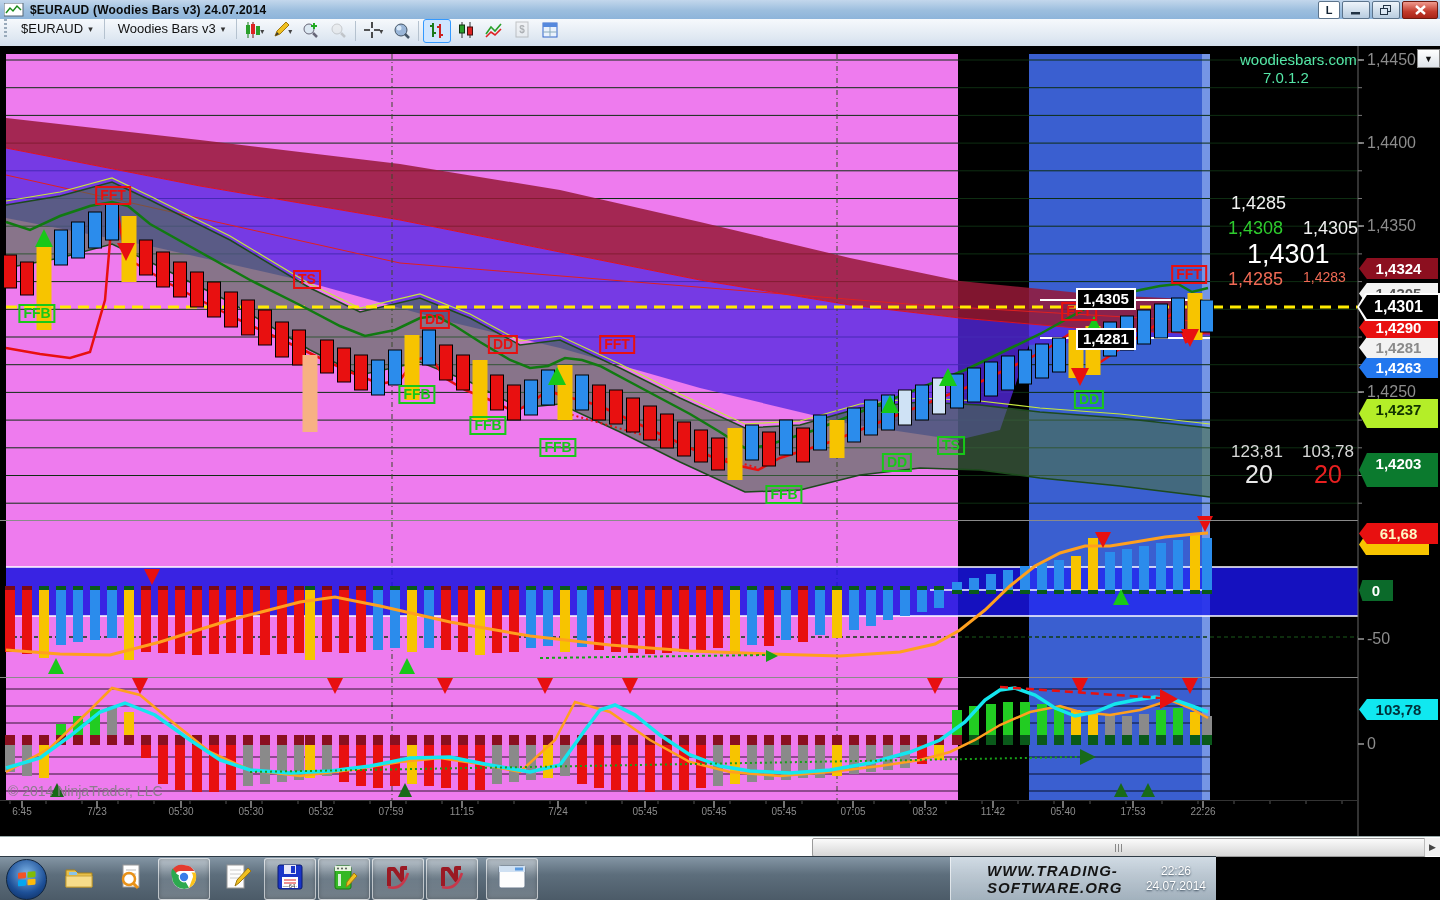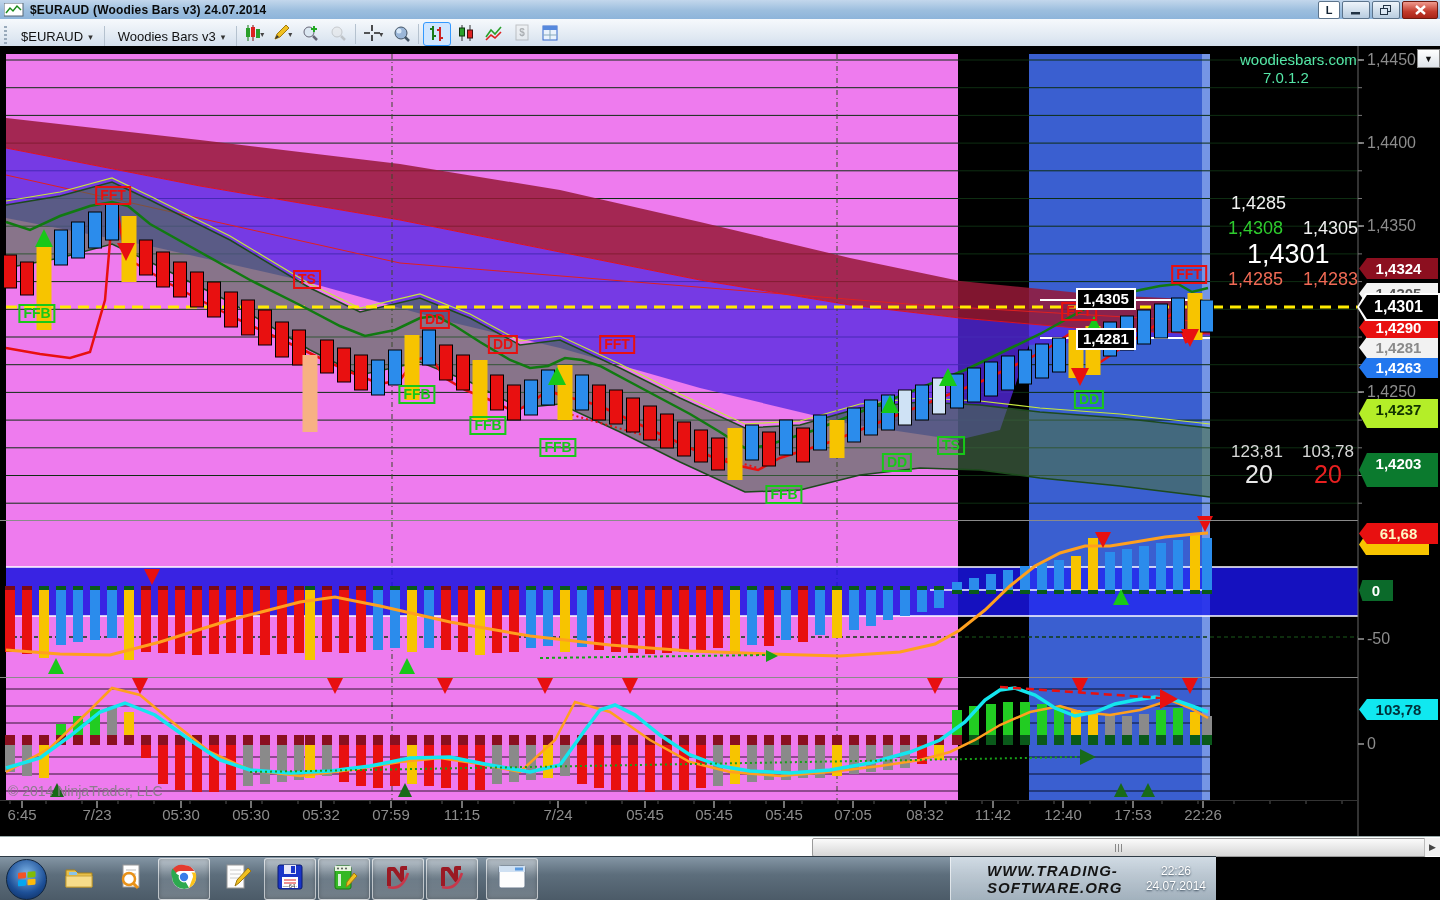--- a/index.html
+++ b/index.html
@@ -13,34 +13,34 @@
   .titlebar .title{font-size:12px;font-weight:bold;color:#0a0a0a;letter-spacing:.2px;}
   .winbtns{position:absolute;right:2px;top:1px;display:flex;gap:2px;}
   .wbtn{height:16px;border-radius:2px;border:1px solid #5c748c;display:flex;align-items:center;justify-content:center;
         font-size:11px;font-weight:bold;color:#123;}
   .wbtn.l{width:20px;background:#fff;}
   .wbtn.std{width:26px;background:linear-gradient(#eef4fa,#b9cde0);}
   .wbtn.close{width:34px;background:linear-gradient(#ef9a8e,#c23a2b 60%,#a82418);border-color:#6d1a10;}
   
   .toolbar{position:absolute;left:0;top:19px;width:1440px;height:27px;
     background:linear-gradient(#f6f9fc,#dfe8f2 70%,#d3dfec);border-bottom:1px solid #a8b8c8;
-    display:flex;align-items:flex-end;font-size:13px;color:#111;}
+    display:flex;align-items:flex-start;font-size:13px;color:#111;}
   .grip{width:8px;height:20px;margin:0 4px;background:repeating-linear-gradient(#9ab 0 2px,transparent 2px 4px);width:3px;}
   .tb-dd{display:flex;align-items:center;gap:5px;padding:2px 8px 2px 10px;cursor:default;}
   .caret{font-size:9px;color:#333;}
   .tb-sep{width:1px;height:20px;background:#b5c2cf;margin:0 3px;}
   .tb-btn{width:26px;height:22px;margin:0 1px;border-radius:3px;display:flex;align-items:center;justify-content:center;}
   .tb-btn.sel{border:1px solid #3399ff;background:#cfe6ff;}
   .tb-caret{font-size:8px;color:#444;margin-left:-2px;}
   
   #chart-svg{position:absolute;left:0;top:46px;}
   #overlay{position:absolute;left:0;top:0;width:1440px;height:900px;pointer-events:none;}
   .ov{position:absolute;white-space:nowrap;text-align:right;}
   .axis-lab{color:#8c8c8c;font-size:16px;}
-  .time-lab{color:#8c8c8c;font-size:15px;transform:translateX(-50%);}
+  .time-lab{color:#8c8c8c;font-size:10px;transform:translateX(-50%);}
   .badge{position:absolute;left:1359px;width:79px;height:21px;line-height:21px;text-align:center;
          font-size:15px;font-weight:bold;clip-path:polygon(0 50%,10% 0,100% 0,100% 100%,10% 100%);}
   .badge-wrap{position:absolute;clip-path:polygon(0 50%,10% 0,100% 0,100% 100%,10% 100%);}
   .lbl-box{position:absolute;transform:translateX(-50%);font-size:14px;font-weight:bold;
            border:2px solid;padding:0 3px;line-height:15px;background:transparent;}
   .price-box{position:absolute;background:#000;border:2px solid #fff;color:#fff;
              font-size:15px;font-weight:bold;padding:0 5px;line-height:18px;}
   .dd-btn{position:absolute;left:1417px;top:49px;width:21px;height:17px;background:linear-gradient(#fff,#dfe4ea);
           border:1px solid #888;display:flex;align-items:center;justify-content:center;font-size:9px;color:#111;}
   
@@ -760,21 +760,21 @@
       <div class="ov time-lab" style="left: 321px; top: 806px;">05:32</div>
       <div class="ov time-lab" style="left: 391px; top: 806px;">07:59</div>
       <div class="ov time-lab" style="left: 462px; top: 806px;">11:15</div>
       <div class="ov time-lab" style="left: 558px; top: 806px;">7/24</div>
       <div class="ov time-lab" style="left: 645px; top: 806px;">05:45</div>
       <div class="ov time-lab" style="left: 714px; top: 806px;">05:45</div>
       <div class="ov time-lab" style="left: 784px; top: 806px;">05:45</div>
       <div class="ov time-lab" style="left: 853px; top: 806px;">07:05</div>
       <div class="ov time-lab" style="left: 925px; top: 806px;">08:32</div>
       <div class="ov time-lab" style="left: 993px; top: 806px;">11:42</div>
-      <div class="ov time-lab" style="left: 1063px; top: 806px;">12:40</div>
+      <div class="ov time-lab" style="left: 1063px; top: 806px;">05:40</div>
       <div class="ov time-lab" style="left: 1133px; top: 806px;">17:53</div>
       <div class="ov time-lab" style="left: 1203px; top: 806px;">22:26</div>
       <div class="badge" style="left: 1359px; top: 258px; width: 79px; height: 21px; line-height: 21px; background: rgb(140, 15, 31); color: rgb(255, 255, 255); z-index: 0;">1,4324</div>
       <div class="badge" style="left: 1359px; top: 283px; width: 79px; height: 21px; line-height: 21px; background: rgb(242, 242, 242); color: rgb(85, 85, 85); z-index: 1;">1,4305</div>
       <div class="badge" style="left: 1359px; top: 337px; width: 79px; height: 21px; line-height: 21px; background: rgb(242, 242, 242); color: rgb(138, 138, 138); z-index: 1;">1,4281</div>
       <div class="badge" style="left: 1359px; top: 317px; width: 79px; height: 21px; line-height: 21px; background: rgb(232, 16, 16); color: rgb(255, 255, 255); z-index: 2;">1,4290</div>
       <div class="badge-wrap" style="left: 1357px; top: 293px; width: 83px; height: 28px; background: rgb(255, 255, 255); z-index: 3;">
         <div class="badge" style="left: 2px; top: 2px; width: 79px; height: 24px; line-height: 24px; background: rgb(0, 0, 0); color: rgb(255, 255, 255); font-size: 16px;">1,4301</div>
       </div>
       <div class="badge" style="left: 1359px; top: 357px; width: 79px; height: 21px; line-height: 21px; background: rgb(34, 119, 238); color: rgb(255, 255, 255); z-index: 0;">1,4263</div>
@@ -784,21 +784,21 @@
       <div class="badge" style="left: 1359px; top: 523px; width: 79px; height: 21px; line-height: 21px; background: rgb(232, 16, 16); color: #fef9c3; z-index: 2;">61,68</div>
       <div class="badge" style="left: 1359px; top: 580px; width: 34px; height: 21px; line-height: 21px; background: rgb(11, 106, 42); color: rgb(255, 255, 255); z-index: 0;">0</div>
       <div class="badge" style="left: 1359px; top: 699px; width: 79px; height: 21px; line-height: 21px; background: rgb(16, 232, 240); color: rgb(0, 48, 56); z-index: 0;">103,78</div>
       <div class="ov" style="left: 1240px; top: 51px; color: rgb(85, 232, 168); font-size: 15px;">woodiesbars.com</div>
       <div class="ov" style="left: 1263px; top: 69px; color: rgb(85, 232, 168); font-size: 15px;">7.0.1.2</div>
       <div class="ov" style="left: 1231px; top: 193px; color: rgb(240, 240, 240); font-size: 18px;">1,4285</div>
       <div class="ov" style="left: 1228px; top: 218px; color: rgb(46, 204, 46); font-size: 18px;">1,4308</div>
       <div class="ov" style="left: 1303px; top: 218px; color: rgb(240, 240, 240); font-size: 18px;">1,4305</div>
       <div class="ov" style="left: 1247px; top: 239px; color: rgb(255, 255, 255); font-size: 27px;">1,4301</div>
       <div class="ov" style="left: 1228px; top: 269px; color: rgb(240, 106, 85); font-size: 18px;">1,4285</div>
-      <div class="ov" style="left: 1303px; top: 269px; color: rgb(240, 106, 85); font-size: 18px;">1,4283</div>
+      <div class="ov" style="left: 1303px; top: 269px; color: rgb(240, 106, 85); font-size: 14px;">1,4283</div>
       <div class="ov" style="left: 1231px; top: 442px; color: rgb(216, 216, 216); font-size: 17px;">123,81</div>
       <div class="ov" style="left: 1302px; top: 442px; color: rgb(216, 216, 216); font-size: 17px;">103,78</div>
       <div class="ov" style="left: 1245px; top: 460px; color: rgb(232, 232, 232); font-size: 25px;">20</div>
       <div class="ov" style="left: 1314px; top: 460px; color: rgb(232, 32, 32); font-size: 25px;">20</div>
       <div class="ov" style="left: 8px; top: 783px; color: rgb(141, 125, 141); font-size: 14px;">© 2014 NinjaTrader, LLC</div>
       <div class="lbl-box" style="left: 113px; top: 186px; border-color: rgb(232, 16, 16); color: rgb(232, 16, 16);">FFT</div>
       <div class="lbl-box" style="left: 307px; top: 270px; border-color: rgb(232, 16, 16); color: rgb(232, 16, 16);">TS</div>
       <div class="lbl-box" style="left: 435px; top: 310px; border-color: rgb(232, 16, 16); color: rgb(232, 16, 16);">DD</div>
       <div class="lbl-box" style="left: 503px; top: 335px; border-color: rgb(232, 16, 16); color: rgb(232, 16, 16);">DD</div>
       <div class="lbl-box" style="left: 617px; top: 335px; border-color: rgb(232, 16, 16); color: rgb(232, 16, 16);">FFT</div>

